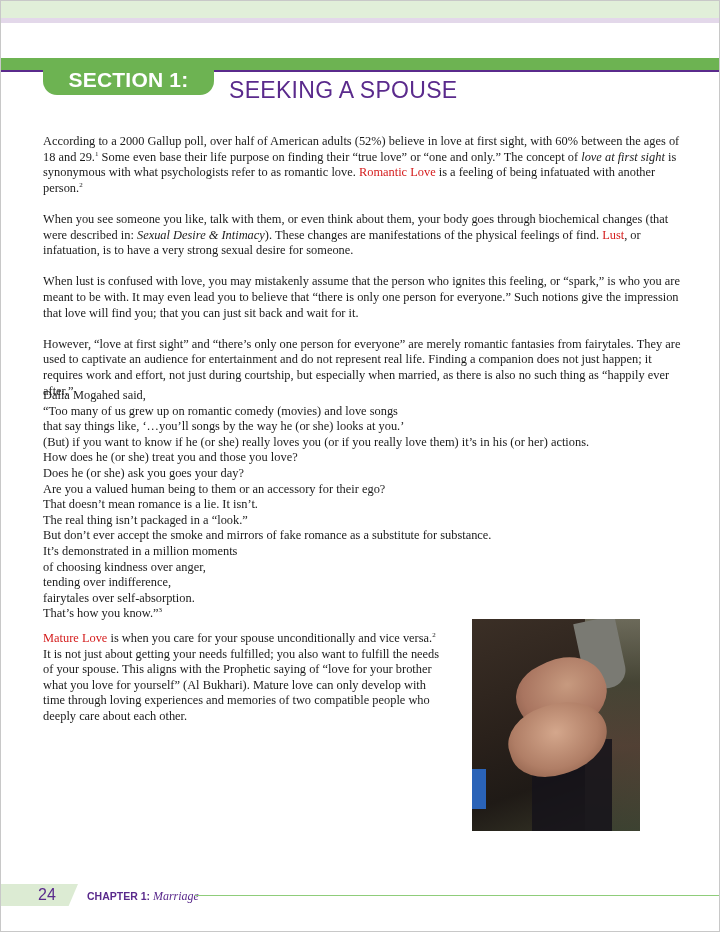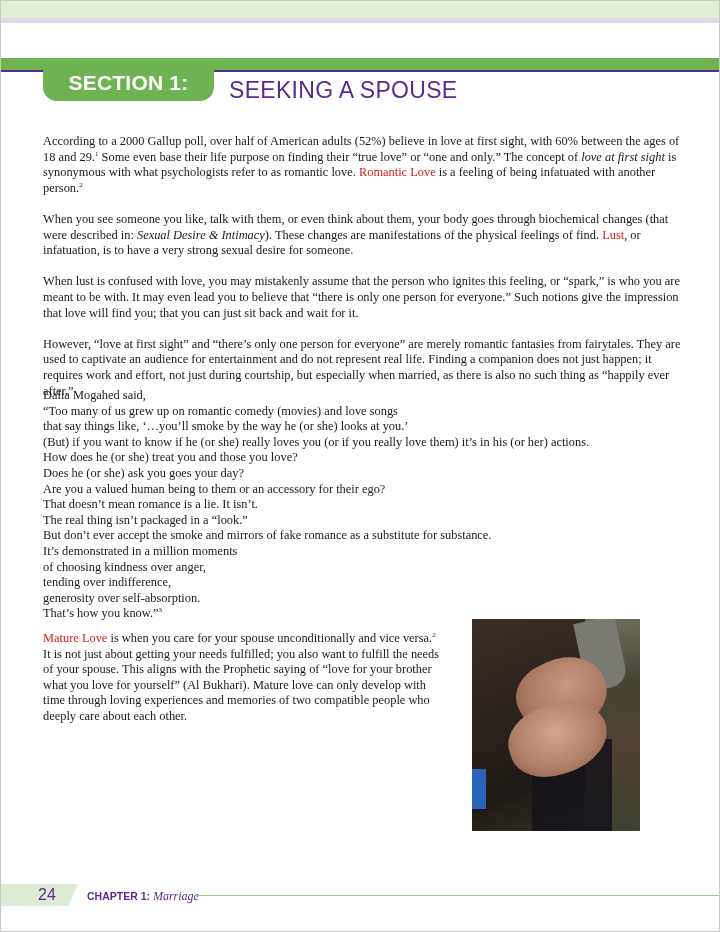--- a/index.html
+++ b/index.html
@@ -12,21 +12,21 @@
   .page-border {
     position: absolute; left: 0; top: 0; width: 718px; height: 930px;
     border: 1px solid #c8c8c8; pointer-events: none;
   }
   .top-band-green { position: absolute; left: 0; top: 0; width: 720px; height: 18px; background: #e1efd9; }
   .top-band-purple { position: absolute; left: 0; top: 18px; width: 720px; height: 5px; background: #e3d8ea; }
 
   .header-band { position: absolute; left: 0; top: 58px; width: 720px; height: 12px; background: #6db352; }
   .header-line { position: absolute; left: 0; top: 70px; width: 720px; height: 2px; background: #5a2a8c; }
   .section-tab {
-    position: absolute; left: 43px; top: 58px; width: 171px; height: 43px;
+    position: absolute; left: 43px; top: 58px; width: 171px; height: 37px;
     background: #6db352; border-radius: 0 0 14px 14px;
     display: flex; align-items: center; justify-content: center;
   }
   .section-tab span {
     font-family: "Liberation Sans", "DejaVu Sans", sans-serif;
     font-weight: bold; color: #ffffff; font-size: 21px; letter-spacing: 0.2px;
     padding-top: 6px;
   }
   .section-title {
     position: absolute; left: 229px; top: 77px;
@@ -121,32 +121,32 @@
 <div class="content">
   <p><span>According to a 2000 Gallup poll, over half of American adults (52%) believe in love at first sight, with 60% between the ages of 18 and 29.</span><sup>1</sup><span> Some even base their life purpose on finding their “true love” or “one and only.” The concept of </span><em>love at first sight</em><span> is synonymous with what psychologists refer to as romantic love. </span><span class="red">Romantic Love</span><span> is a feeling of being infatuated with another person.</span><sup>2</sup></p>
   <p><span>When you see someone you like, talk with them, or even think about them, your body goes through biochemical changes (that were described in: </span><em>Sexual Desire &amp; Intimacy</em><span>). These changes are manifestations of the physical feelings of find. </span><span class="red">Lust</span><span>, or infatuation, is to have a very strong sexual desire for someone.</span></p>
   <p>When lust is confused with love, you may mistakenly assume that the person who ignites this feeling, or “spark,” is who you are meant to be with. It may even lead you to believe that “there is only one person for everyone.” Such notions give the impression that love will find you; that you can just sit back and wait for it.</p>
   <p>However, “love at first sight” and “there’s only one person for everyone” are merely romantic fantasies from fairytales. They are used to captivate an audience for entertainment and do not represent real life. Finding a companion does not just happen; it requires work and effort, not just during courtship, but especially when married, as there is also no such thing as “happily ever after.”</p>
 </div>
 
 <div class="quote">
   <div>Dalia Mogahed said,</div>
   <div>“Too many of us grew up on romantic comedy (movies) and love songs</div>
-  <div>that say things like, ‘…you’ll smoke by the way he (or she) looks at you.’</div>
+  <div>that say things like, ‘…you’ll songs by the way he (or she) looks at you.’</div>
   <div>(But) if you want to know if he (or she) really loves you (or if you really love them) it’s in his (or her) actions.</div>
   <div>How does he (or she) treat you and those you love?</div>
   <div>Does he (or she) ask you goes your day?</div>
   <div>Are you a valued human being to them or an accessory for their ego?</div>
   <div>That doesn’t mean romance is a lie. It isn’t.</div>
   <div>The real thing isn’t packaged in a “look.”</div>
   <div>But don’t ever accept the smoke and mirrors of fake romance as a substitute for substance.</div>
   <div>It’s demonstrated in a million moments</div>
   <div>of choosing kindness over anger,</div>
   <div>tending over indifference,</div>
-  <div>generosity over self-absorption.</div>
+  <div>fairytales over self-absorption.</div>
   <div><span>That’s how you know.”</span><sup>3</sup></div>
 </div>
 
 <div class="mature"><span class="red">Mature Love</span><span> is when you care for your spouse unconditionally and vice versa.</span><sup>2</sup><span> It is not just about getting your needs fulfilled; you also want to fulfill the needs of your spouse. This aligns with the Prophetic saying of “love for your brother what you love for yourself” (Al Bukhari). Mature love can only develop with time through loving experiences and memories of two compatible people who deeply care about each other.</span></div>
 
 <div class="photo" title="elderly couple holding hands">
   <div class="bokeh"></div>
   <div class="dark-pant"></div>
   <div class="sleeve"></div>
   <div class="hand1"></div>

